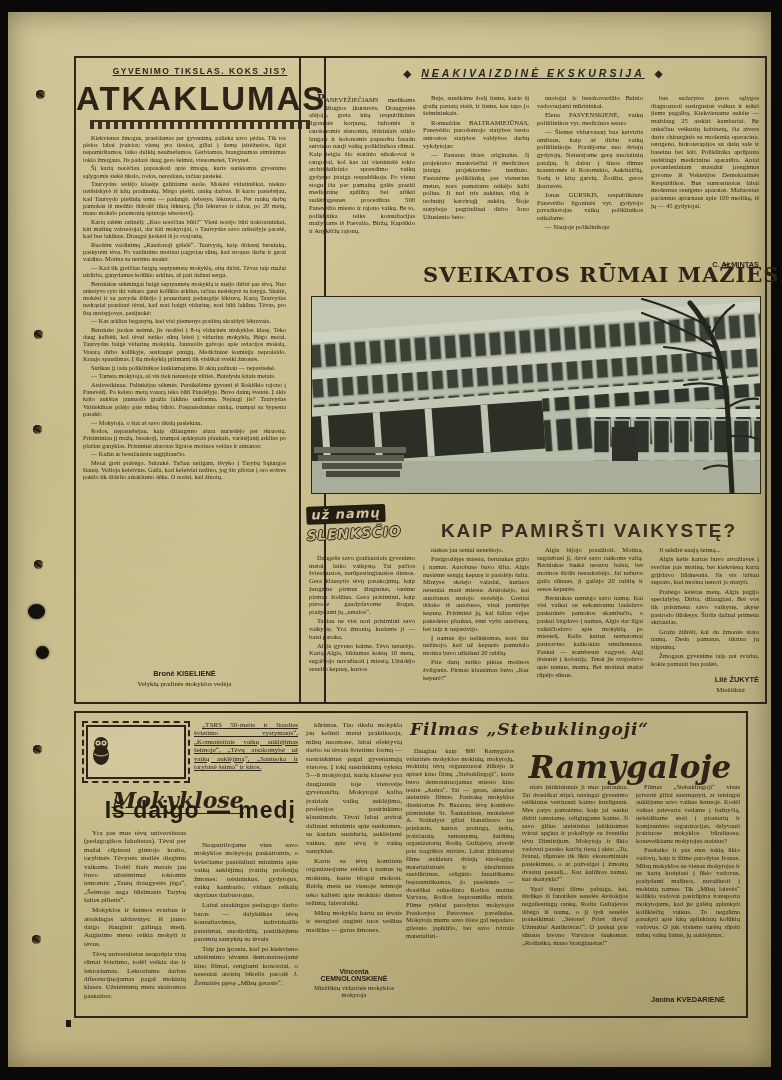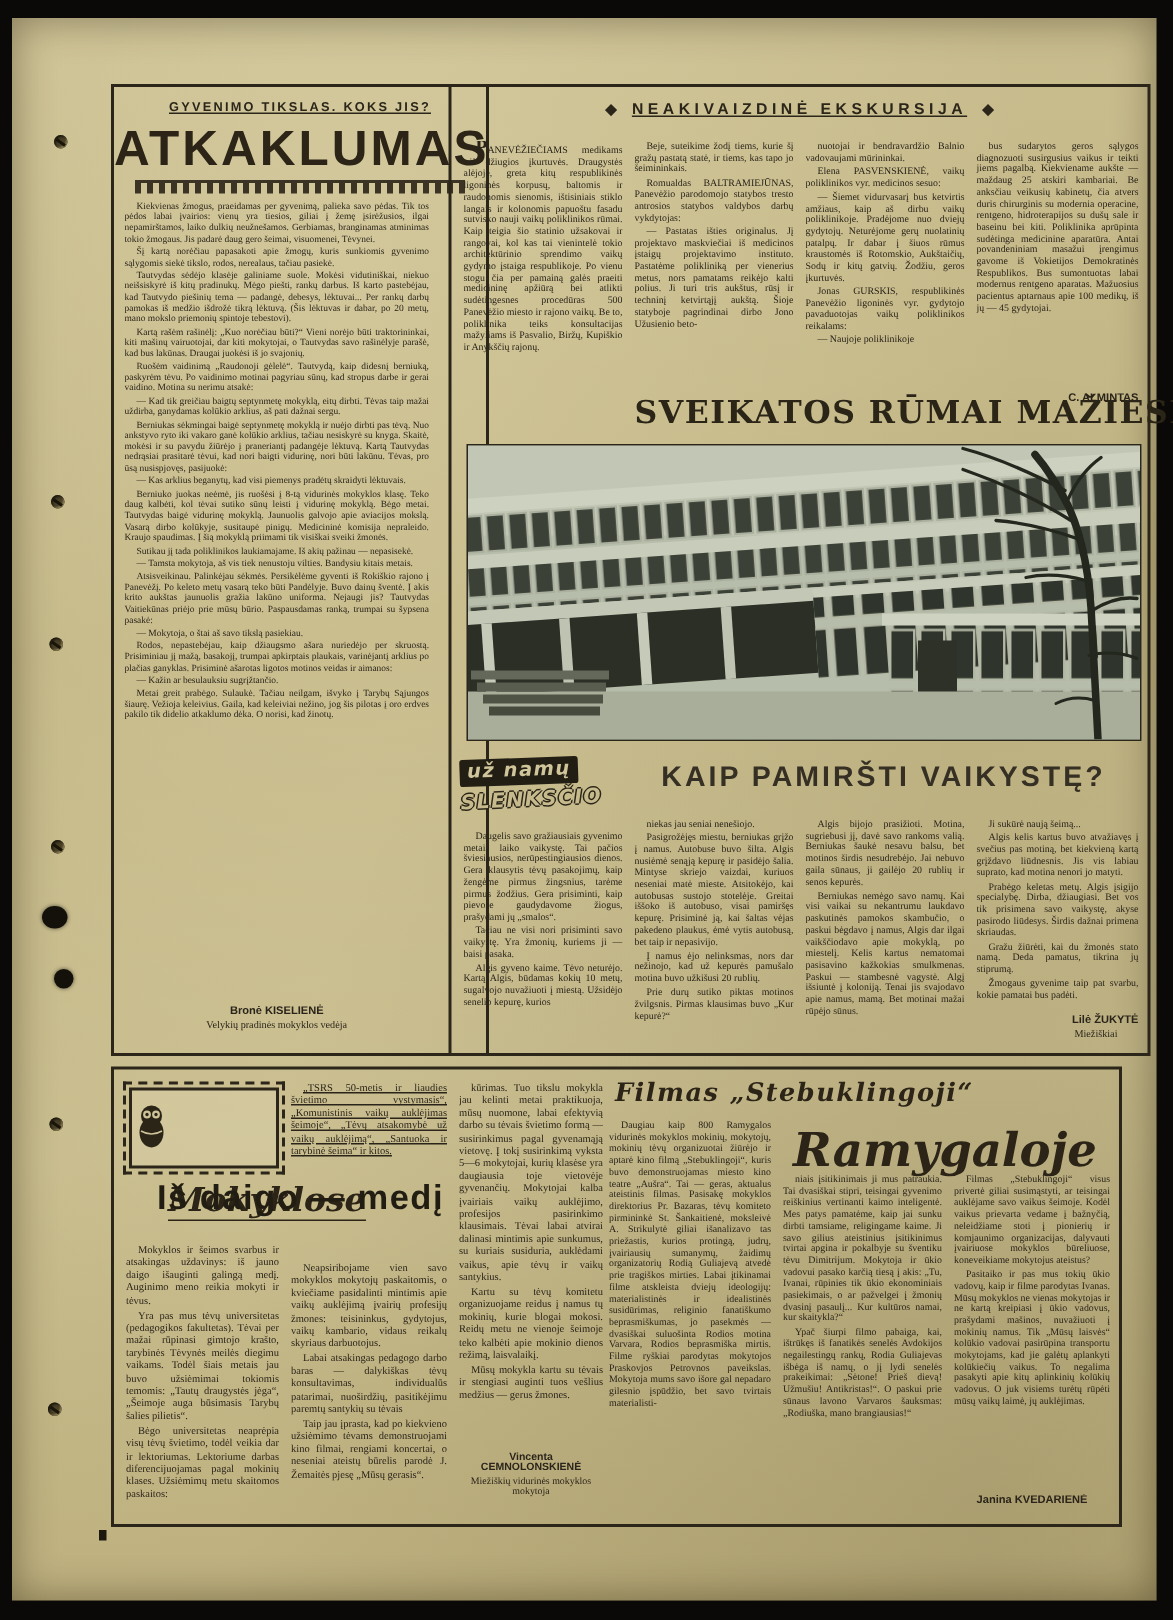--- a/index.html
+++ b/index.html
@@ -18,25 +18,25 @@
   .para{margin:0 0 1.5px;text-indent:8px;}
   .kicker{position:absolute;left:0;right:0;top:8px;text-align:center;font-family:"Liberation Sans",sans-serif;
     font-weight:bold;font-size:8.5px;letter-spacing:1.5px;text-decoration:underline;color:#2b2619;}
   .bigtitle{position:absolute;left:0;right:0;top:22px;text-align:center;font-family:"Liberation Sans",sans-serif;
     font-weight:800;font-size:33px;letter-spacing:2px;color:#2b2417;}
   .wavy{position:absolute;left:14px;right:14px;top:62px;height:7px;
     border-top:2px solid #2b2417;border-bottom:0;
     background:repeating-linear-gradient(90deg,#2b2417 0 4px,transparent 4px 8px);opacity:.9;}
   .ekshdr{position:absolute;left:0;right:0;top:9px;text-align:center;font-family:"Liberation Sans",sans-serif;
     font-weight:bold;font-size:10.5px;letter-spacing:3px;color:#2b2619;}
-  .ekshdr .t{text-decoration:underline;}
+  .ekshdr .t{text-decoration:underline;font-style:italic;}
   .diamond{font-size:10px;letter-spacing:0;text-decoration:none;padding:0 10px;}
   .headline-serif{position:absolute;font-family:"DejaVu Serif",serif;font-weight:bold;color:#2b2518;
     letter-spacing:1px;white-space:nowrap;}
-  .headline-sans{position:absolute;font-family:"Liberation Sans",sans-serif;font-weight:bold;color:#37permanent;}
+  .headline-sans{position:absolute;font-family:"Liberation Sans",sans-serif;font-weight:bold;color:#37permanent;margin-top:12px;}
   .sig{font-weight:bold;text-indent:0;text-align:right;font-size:7.4px;font-family:"Liberation Sans",sans-serif;margin-top:3px;}
   .sigrole{text-indent:0;text-align:center;font-size:6.8px;margin-top:1px;}
   .dropcap::first-letter{font-size:13px;font-weight:bold;}
   .photo{position:absolute;border:1px solid #2b2619;overflow:hidden;background:#aeb4a2;}
   .uznamu{position:absolute;left:6px;top:446px;width:100px;height:56px;transform:rotate(-2deg);}
   .uznamu .blk{display:inline-block;background:#221e13;color:#cfc49a;font-family:"DejaVu Sans",sans-serif;
     font-weight:bold;font-style:italic;font-size:13px;padding:1px 5px 2px;letter-spacing:1px;border-radius:2px;}
   .uznamu .outline{display:block;margin-top:2px;font-family:"DejaVu Sans",sans-serif;font-weight:bold;font-style:italic;
     font-size:13.5px;letter-spacing:1px;color:#c7bb8d;transform:rotate(-1deg);
     text-shadow:-1px 0 #2b2619,1px 0 #2b2619,0 -1px #2b2619,0 1px #2b2619;}
@@ -212,23 +212,23 @@
       <span class="script">Mokyklose</span>
     </div>
 
     <div class="col" style="left:118px;top:8px;width:104px;height:96px;font-size:7px;line-height:8.4px;text-decoration:underline;">
         <p class="para">„TSRS 50-metis ir liaudies švietimo vystymasis“, „Komunistinis vaikų auklėjimas šeimoje“, „Tėvų atsakomybė už vaikų auklėjimą“, „Santuoka ir tarybinė šeima“ ir kitos.</p>
       </div>
 
     <div class="headline-sans" style="left:8px;top:72px;width:212px;font-size:23px;letter-spacing:1px;text-align:right;color:#221d12;font-weight:800;">Iš daigo — medį</div>
 
     <div class="col" style="left:8px;top:116px;width:102px;height:182px;font-size:7px;line-height:8.4px;">
+        <p class="para">Yra pas mus tėvų universitetas (pedagogikos fakultetas). Tėvai per mažai rūpinasi gimtojo krašto, tarybinės Tėvynės meilės diegimu vaikams. Todėl šiais metais jau buvo užsiėmimai tokiomis temomis: „Tautų draugystės jėga“, „Šeimoje auga būsimasis Tarybų šalies pilietis“.</p>
         <p class="para">Mokyklos ir šeimos svarbus ir atsakingas uždavinys: iš jauno daigo išauginti galingą medį. Auginimo meno reikia mokyti ir tėvus.</p>
-        <p class="para">Yra pas mus tėvų universitetas (pedagogikos fakultetas). Tėvai per mažai rūpinasi gimtojo krašto, tarybinės Tėvynės meilės diegimu vaikams. Todėl šiais metais jau buvo užsiėmimai tokiomis temomis: „Tautų draugystės jėga“, „Šeimoje auga būsimasis Tarybų šalies pilietis“.</p>
-        <p class="para">Bėgo universitetas neaprėpia visų tėvų švietimo, todėl veikia dar ir lektoriumas. Lektoriume darbas diferencijuojamas pagal mokinių klases. Užsiėmimų metu skaitomos paskaitos:</p>
+        <p class="para">Tėvų universitetas neaprėpia visų rūmai švietimo, todėl veikia dar ir lektoriumas. Lektoriume darbas diferencijuojamas pagal mokinių klases. Užsiėmimų metu skaitomos paskaitos:</p>
       </div>
     <div class="col" style="left:118px;top:128px;width:104px;height:182px;font-size:7px;line-height:8.4px;">
         <p class="para">Neapsiribojame vien savo mokyklos mokytojų paskaitomis, o kviečiame pasidalinti mintimis apie vaikų auklėjimą įvairių profesijų žmones: teisininkus, gydytojus, vaikų kambario, vidaus reikalų skyriaus darbuotojus.</p>
         <p class="para">Labai atsakingas pedagogo darbo baras — dalykiškas tėvų konsultavimas, individualūs patarimai, nuoširdžių, pasitikėjimu paremtų santykių su tėvais</p>
         <p class="para">Taip jau įprasta, kad po kiekvieno užsiėmimo tėvams demonstruojami kino filmai, rengiami koncertai, o neseniai ateistų būrelis parodė J. Žemaitės pjesę „Mūsų gerasis“.</p>
       </div>
     <div class="col" style="left:230px;top:8px;width:96px;height:246px;font-size:7px;line-height:8.4px;">
         <p class="para">kūrimas. Tuo tikslu mokykla jau kelinti metai praktikuoja, mūsų nuomone, labai efektyvią darbo su tėvais švietimo formą — susirinkimus pagal gyvenamąją vietovę. Į tokį susirinkimą vyksta 5—6 mokytojai, kurių klasėse yra daugiausia toje vietovėje gyvenančių. Mokytojai kalba įvairiais vaikų auklėjimo, profesijos pasirinkimo klausimais. Tėvai labai atvirai dalinasi mintimis apie sunkumus, su kuriais susiduria, auklėdami vaikus, apie tėvų ir vaikų santykius.</p>
         <p class="para">Kartu su tėvų komitetu organizuojame reidus į namus tų mokinių, kurie blogai mokosi. Reidų metu ne vienoje šeimoje teko kalbėti apie mokinio dienos režimą, laisvalaikį.</p>
         <p class="para">Mūsų mokykla kartu su tėvais ir stengiasi auginti tuos vešlius medžius — gerus žmones.</p>

